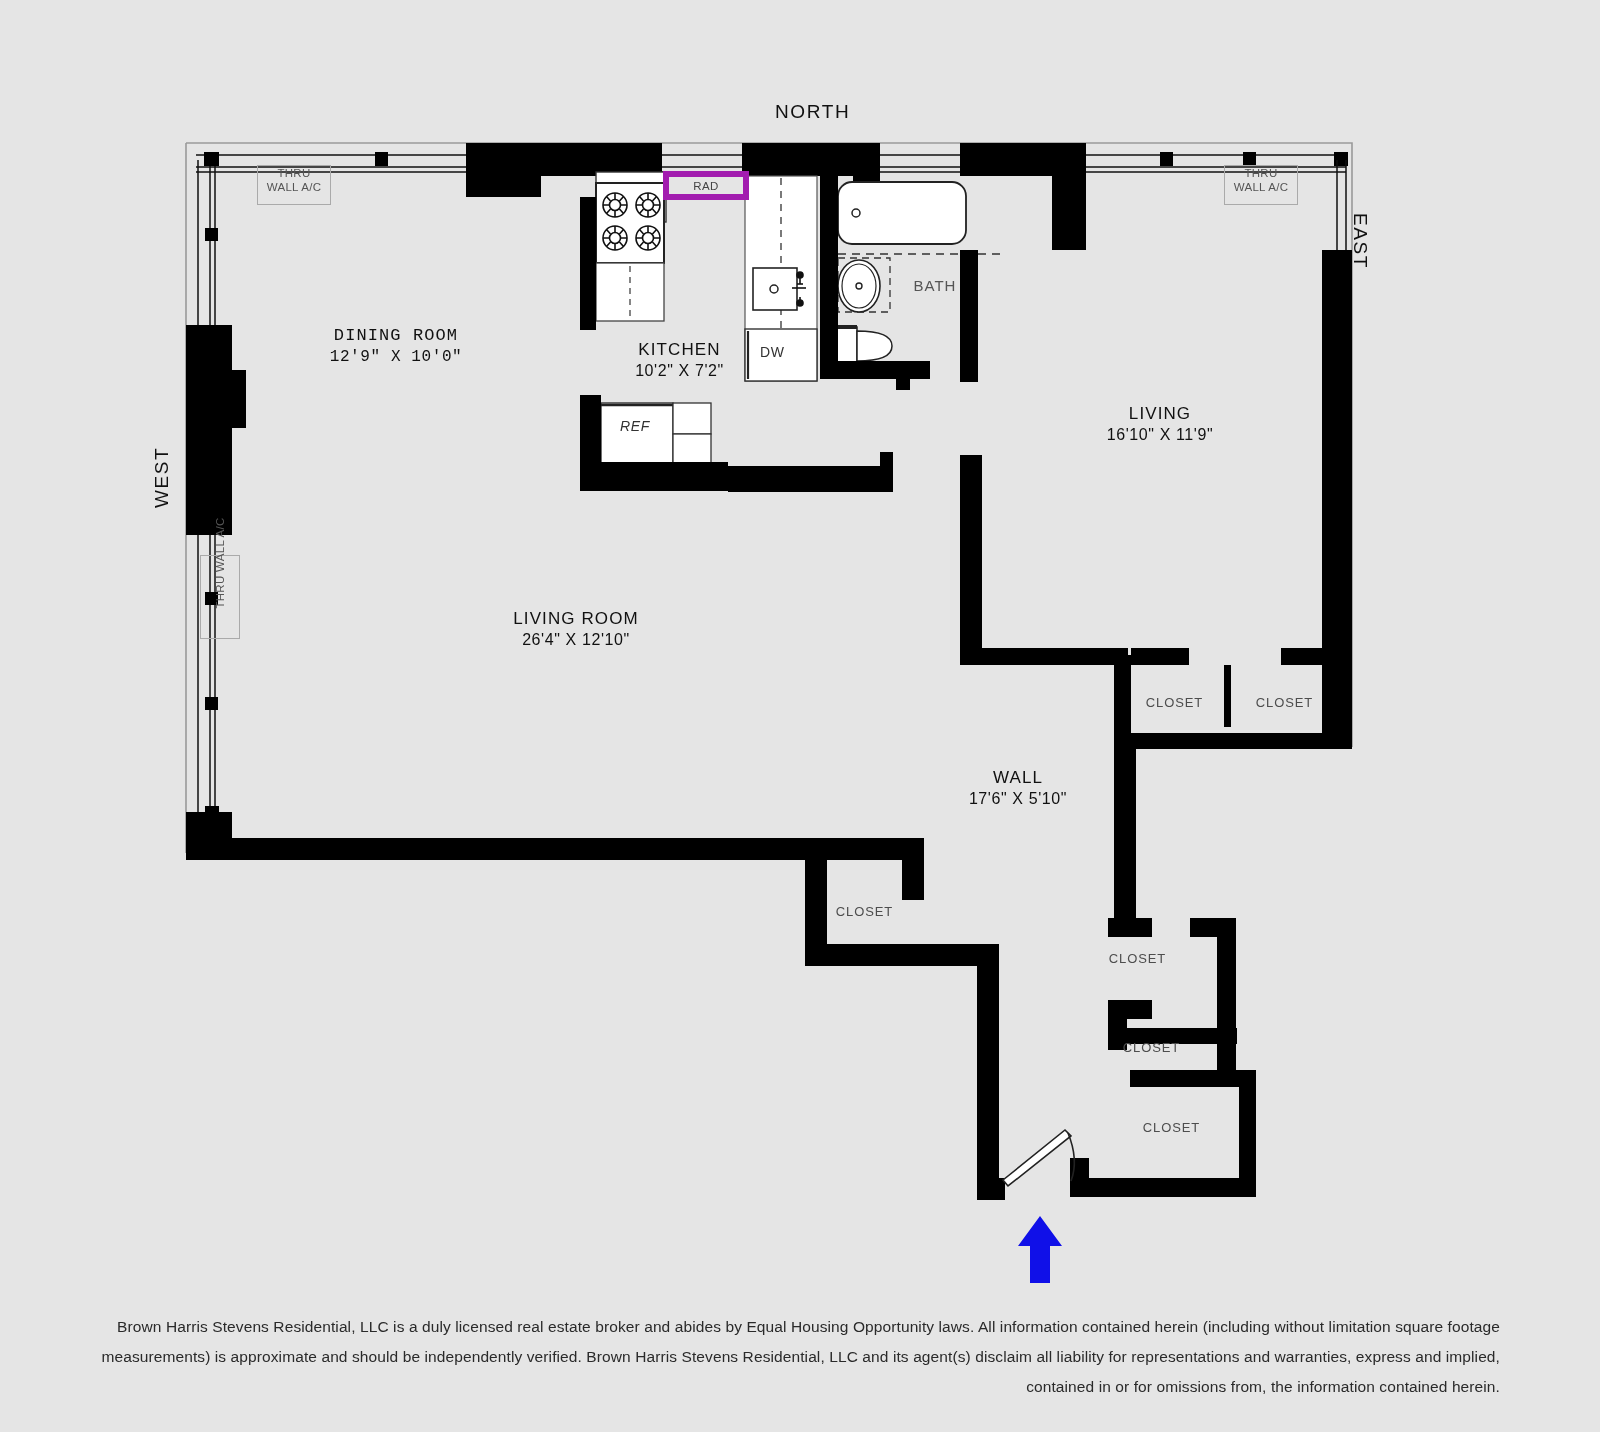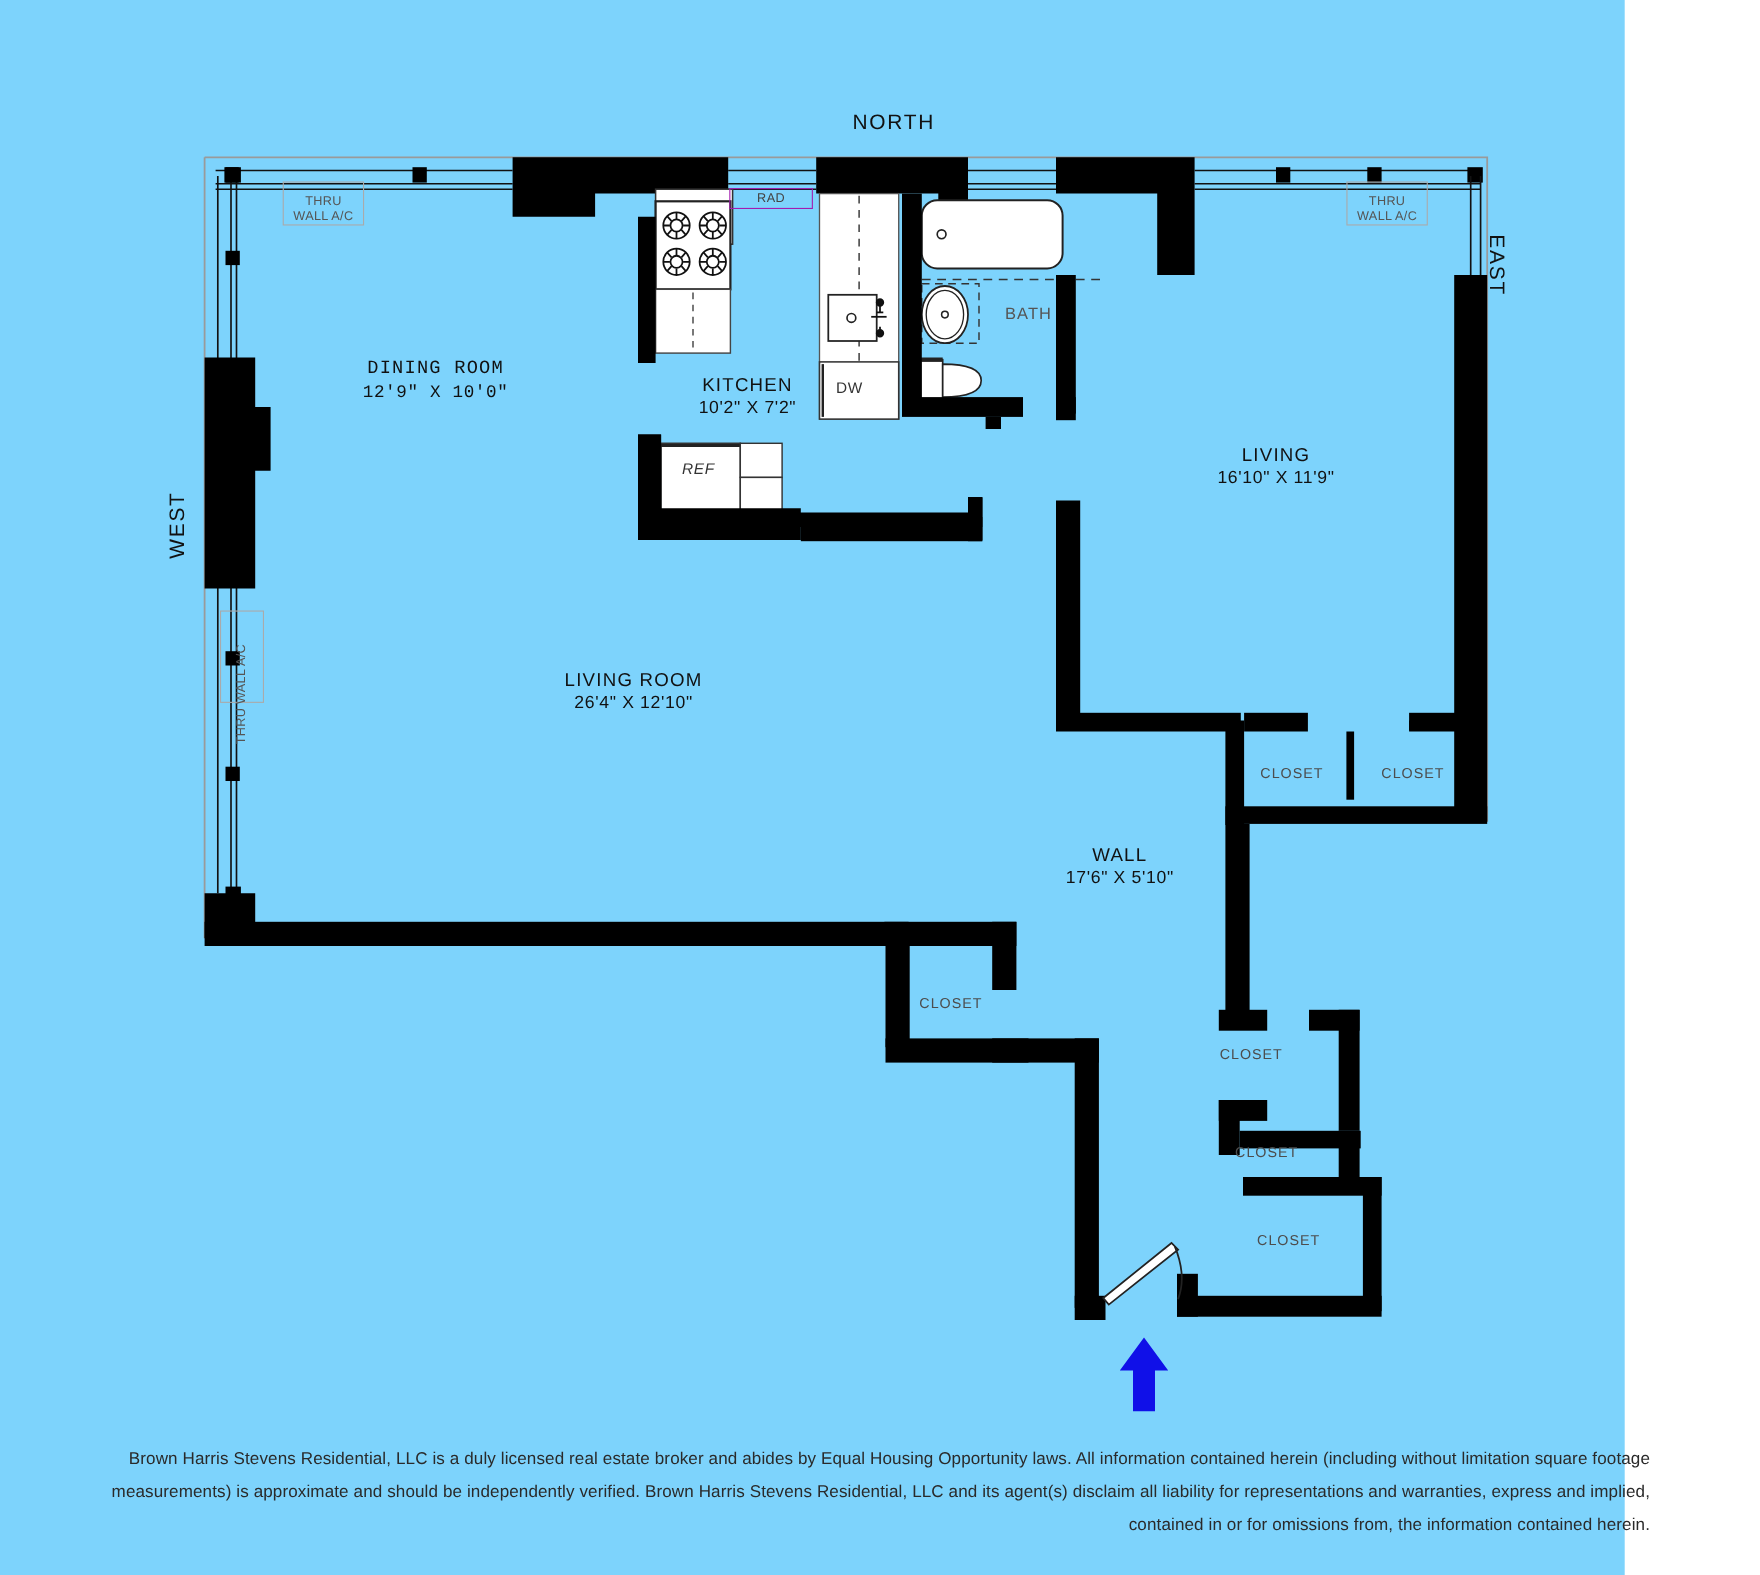--- a/index.html
+++ b/index.html
@@ -1,44 +1,44 @@
 <!DOCTYPE html>
 <html><head>
 <meta charset="utf-8">
 <style>
   html,body{margin:0;padding:0;background:#ffffff;}
   body{width:1600px;height:1432px;font-family:"Liberation Sans",sans-serif;color:#1a1a1a;overflow:hidden;}
-  #stage{position:relative;width:1477px;height:1432px;background:#7dd3fc;}
+  #stage{position:relative;width:1600px;height:1432px;background:#e5e5e5;}
 
   
   .compass{position:absolute;font-size:19px;letter-spacing:1.6px;color:#111;white-space:nowrap;}
   #compass-north{left:775px;top:101px;}
   #compass-east{left:1371px;top:213px;transform:rotate(90deg);transform-origin:left top;}
   #compass-west{left:151px;top:508px;transform:rotate(-90deg);transform-origin:left top;}
 
   
   .roomlabel{position:absolute;text-align:center;white-space:nowrap;color:#111;}
   .roomlabel .rl-name{font-size:17px;letter-spacing:1.1px;line-height:21px;}
   .roomlabel .rl-dim{font-size:16px;letter-spacing:0.6px;line-height:22px;}
   .roomlabel.small .rl-name{font-size:13px;letter-spacing:0.9px;color:#4d4d4d;}
   .roomlabel.mid .rl-name{font-size:15px;letter-spacing:1px;color:#555;}
 
   
   #plan{position:absolute;left:0;top:0;width:1600px;height:1432px;}
 
   
   .actag{position:absolute;border:1px solid #aaa;background:transparent;
-         display:flex;flex-direction:column;align-items:center;justify-content:flex-end;
+         display:flex;flex-direction:column;align-items:center;justify-content:flex-start;
          font-size:11.5px;line-height:14px;color:#555;letter-spacing:.3px;}
   #ac-nw{left:257px;top:165px;width:72px;height:38px;}
   #ac-ne{left:1224px;top:165px;width:72px;height:38px;}
   #ac-w{left:200px;top:555px;width:38px;height:82px;}
   #ac-w .rot{transform:rotate(-90deg);white-space:nowrap;text-align:center;}
 
-  .radtag{position:absolute;border:1px solid #a21caf;font-size:11.5px;color:#444;
+  .radtag{position:absolute;border:6px solid #a21caf;font-size:11.5px;color:#444;
           display:flex;align-items:center;justify-content:center;letter-spacing:.4px;}
   #rad-tag{left:663px;top:171px;width:74px;height:17px;}
 
   .fixlabel{position:absolute;font-size:14px;color:#333;letter-spacing:.6px;white-space:nowrap;}
   #ref-label{left:620px;top:418px;font-style:italic;}
   #dw-label{left:760px;top:344px;}
 
   
   #disclaimer{position:absolute;left:100px;top:1312px;width:1400px;text-align:right;
               font-family:"Liberation Sans",sans-serif;font-size:15.5px;line-height:30px;

